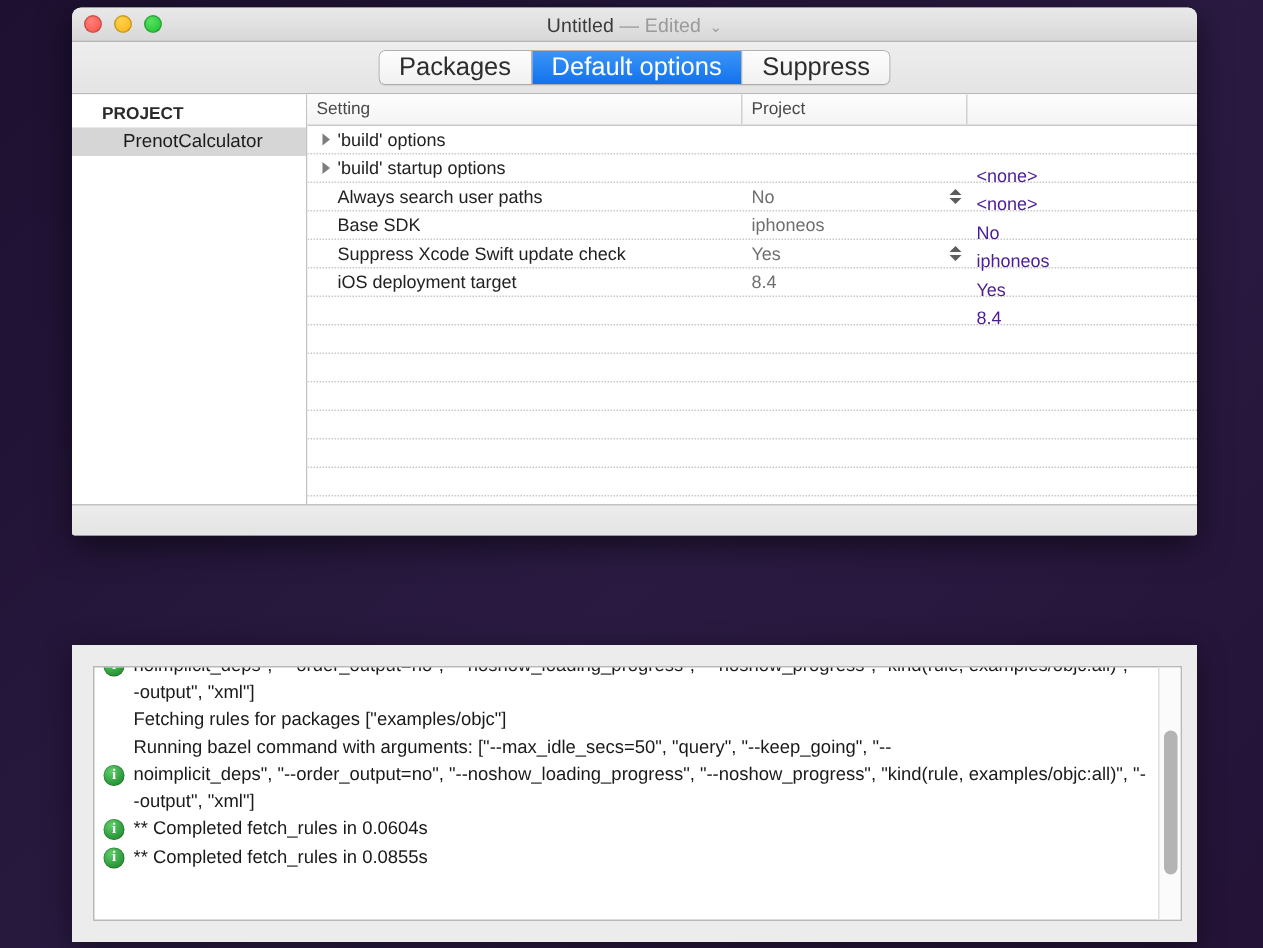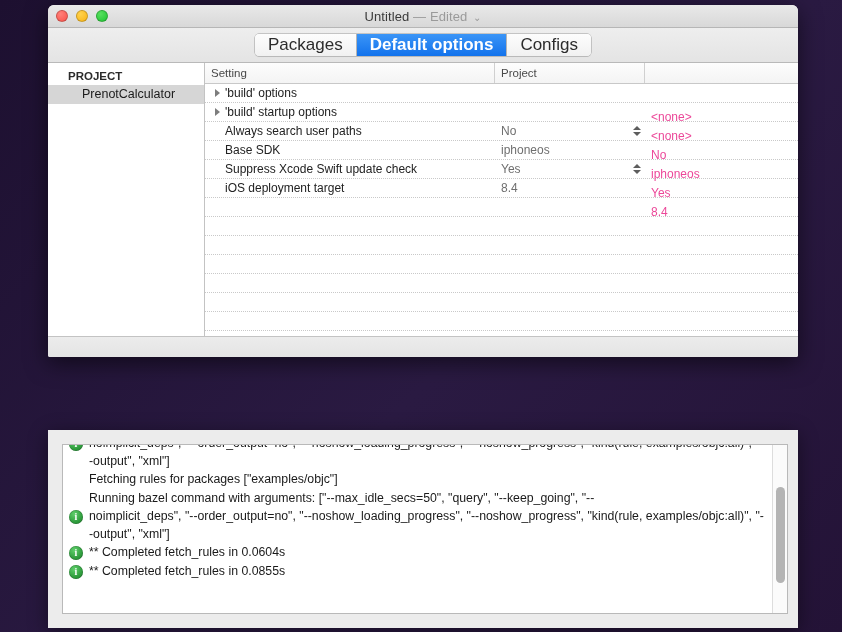--- a/index.html
+++ b/index.html
@@ -97,21 +97,20 @@
     background: linear-gradient(#fdfdfd, #f1f1f1);
     border-right: 0.5px solid #b4b4b4;
     line-height: 15px;
     white-space: nowrap;
     cursor: default;
   }
   .seg:last-child { border-right: none; }
   .seg.active {
     background: linear-gradient(#3b95f7, #1272ec);
     color: #ffffff;
-    font-weight: bold;
   }
 
   
   .content {
     flex: 1 1 auto;
     display: flex;
     min-height: 0;
     background: #ffffff;
   }
 
@@ -190,21 +189,21 @@
     box-sizing: border-box;
     padding-left: 6px;
     height: 19px;
     line-height: 19px;
     overflow: hidden;
     white-space: nowrap;
     display: flex;
     align-items: center;
     cursor: default;
   }
-  .td.muted { color: #ec4899; align-items: center; }
+  .td.muted { color: #4c1d95; align-items: center; }
   .td.val   { color: #6f6f6f; }
   .td.dark  { color: #222222; }
 
   .td.col-setting { padding-left: 10px; }
   .td.col-project { position: relative; padding-right: 16px; }
 
   .disclosure {
     display: inline-block;
     width: 0; height: 0;
     border-left: 5px solid #7d7d7d;
@@ -344,21 +343,21 @@
       <span class="edited">—</span>
       <span class="edited">Edited</span>
       <span class="chevron">⌄</span>
     </div>
   </div>
 
   <div class="toolbar">
     <div class="segmented" id="tab-bar">
         <div class="seg">Packages</div>
         <div class="seg active">Default options</div>
-        <div class="seg">Configs</div>
+        <div class="seg">Suppress</div>
       </div>
   </div>
 
   <div class="content">
 
     <div class="sidebar">
       <div class="sidebar-header">PROJECT</div>
       <div id="sidebar-items">
           <div class="sidebar-item selected">PrenotCalculator</div>
         </div>

